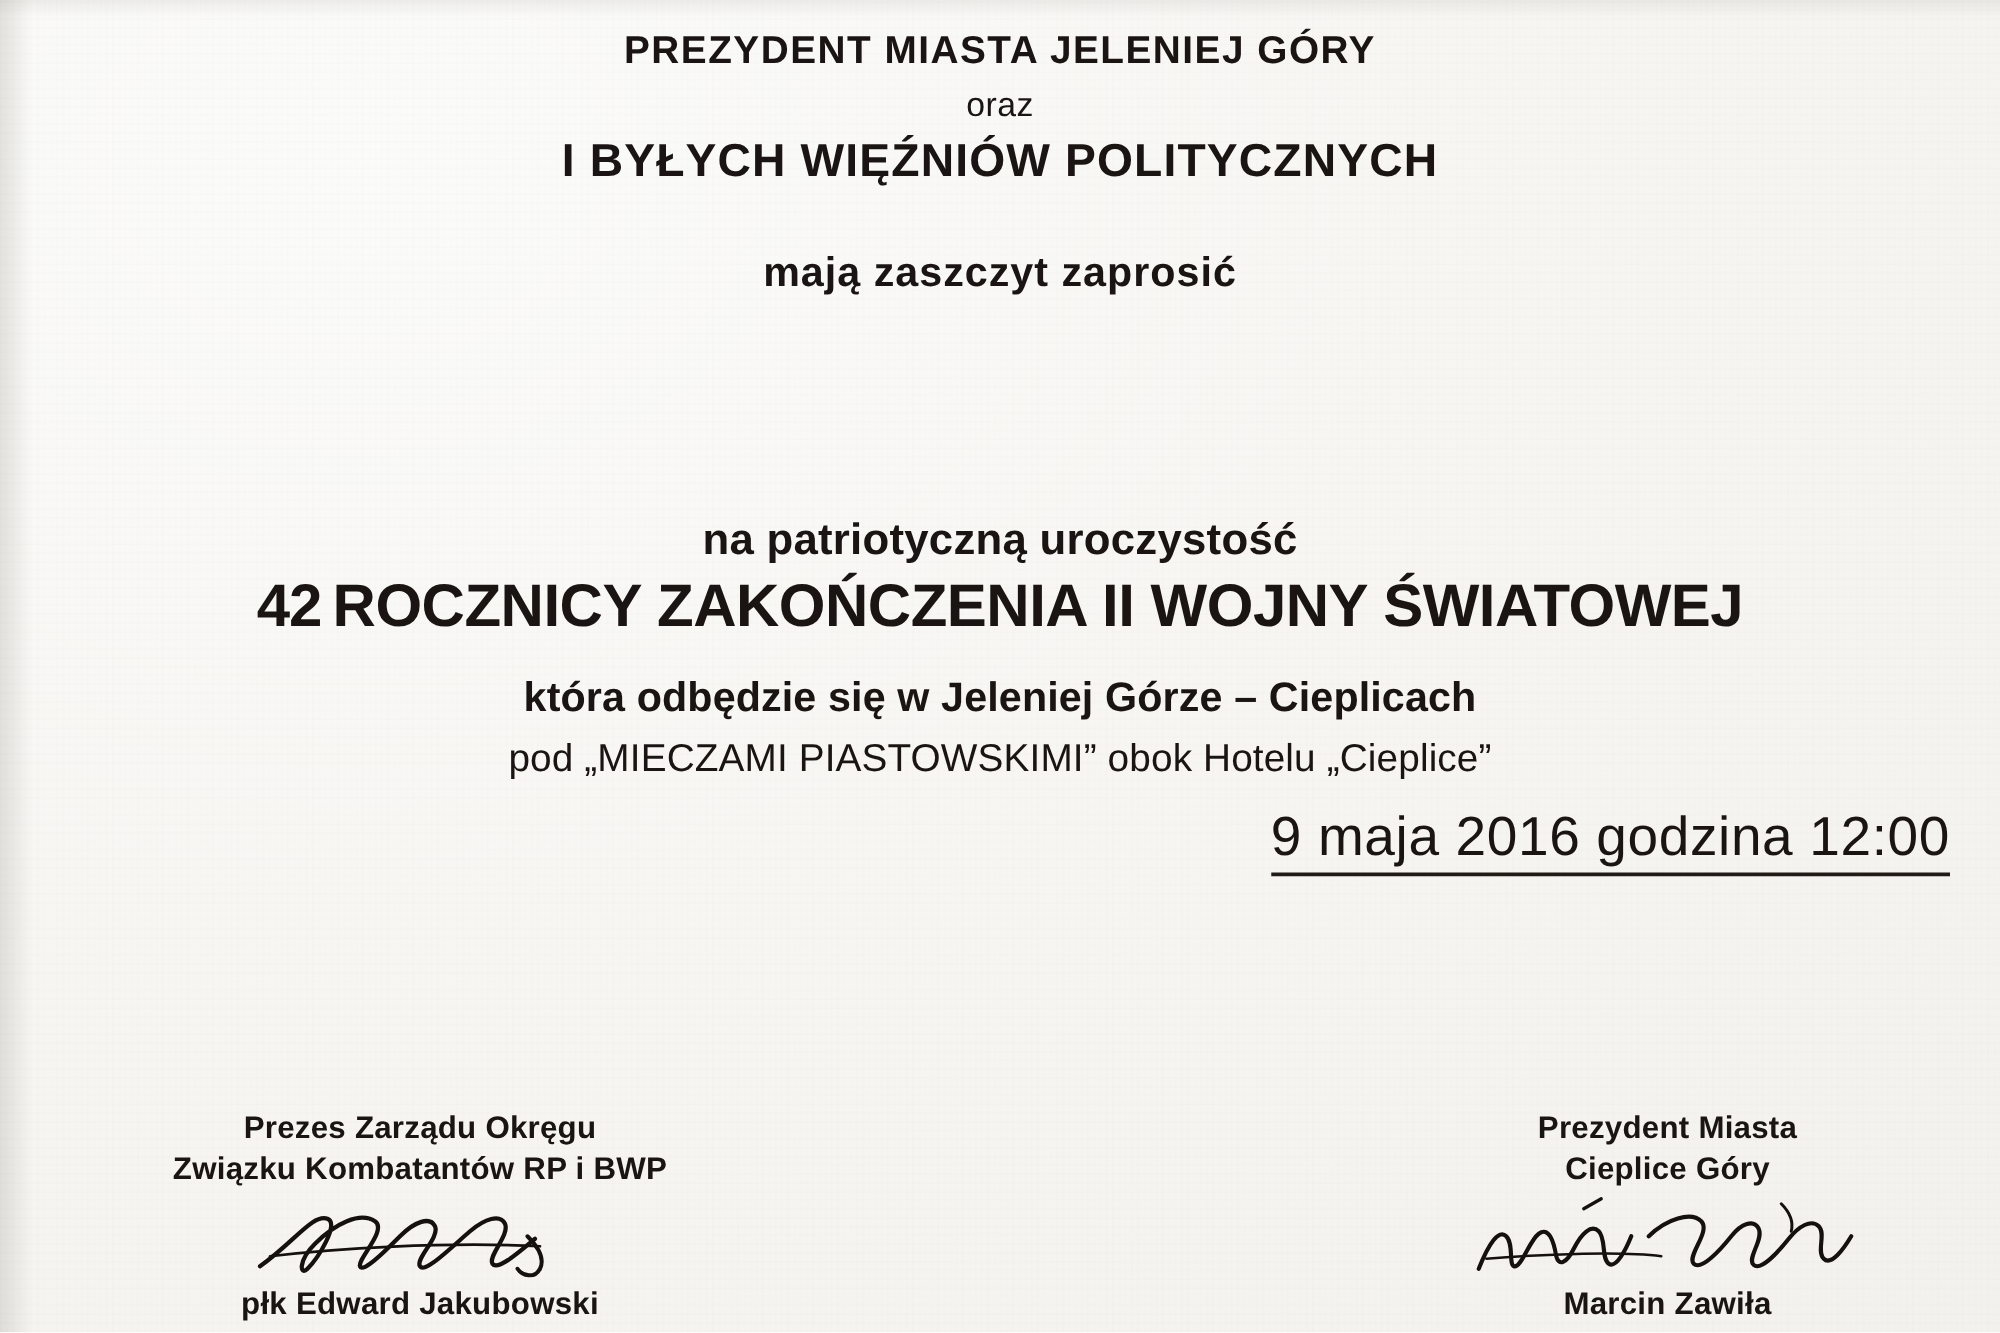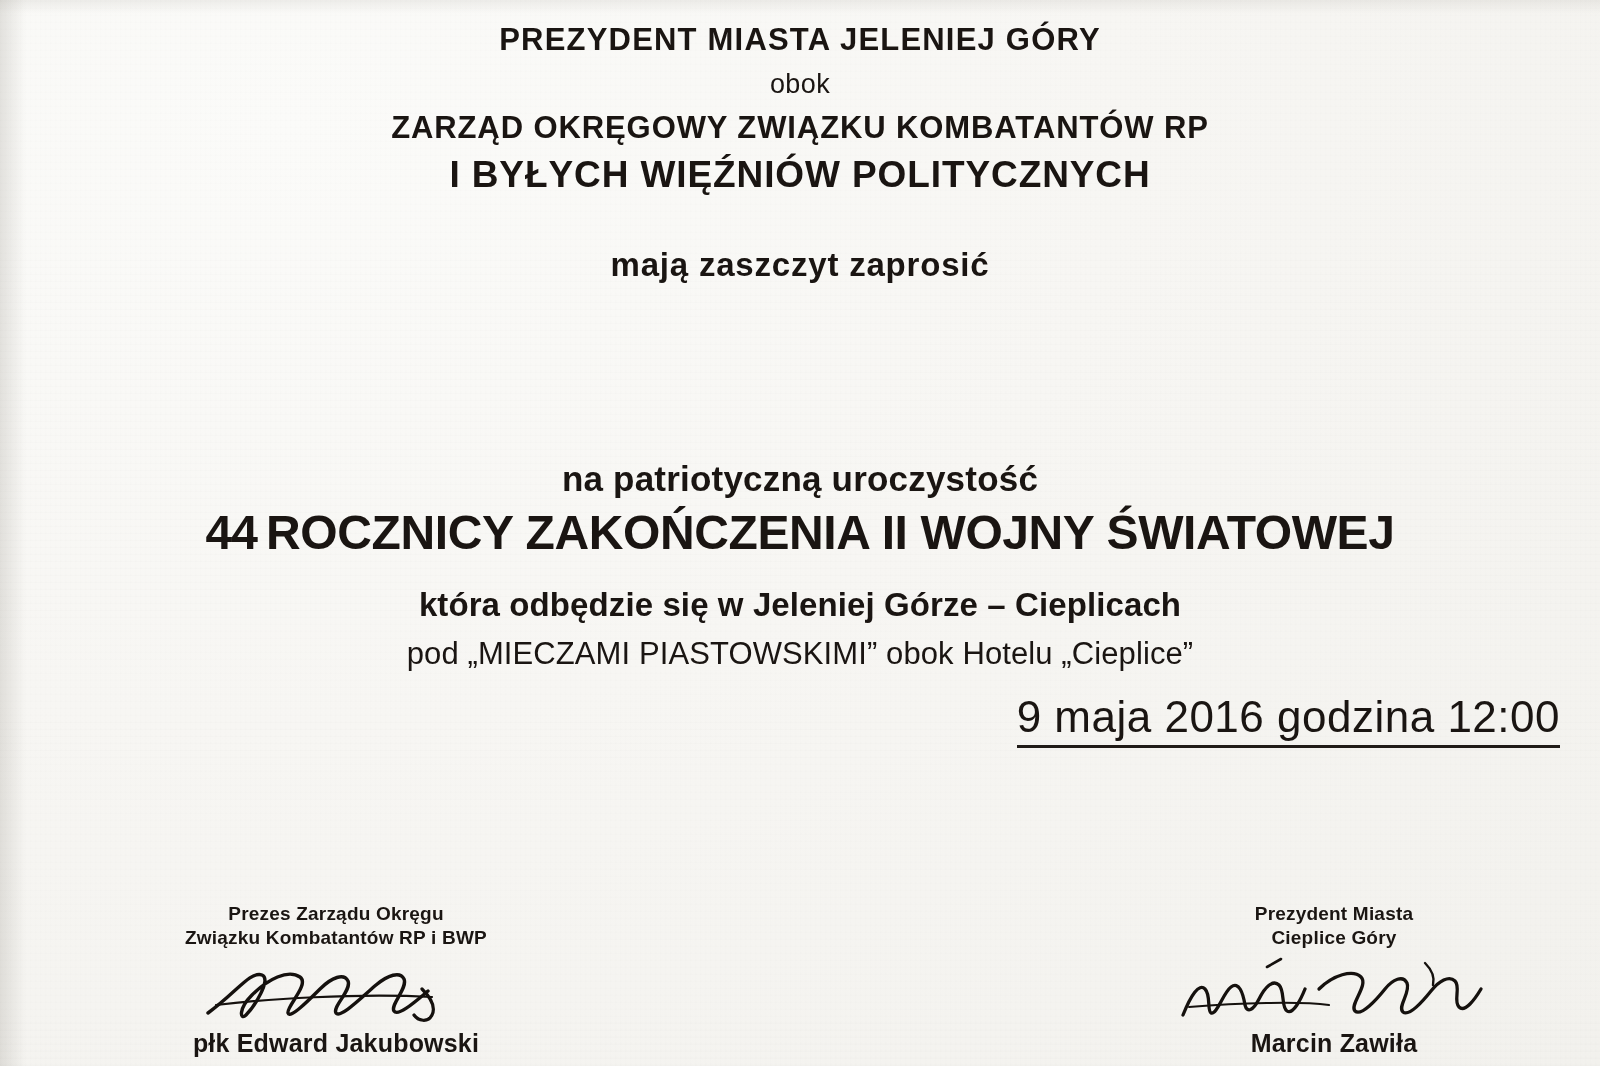--- a/index.html
+++ b/index.html
@@ -148,21 +148,21 @@
     box-sizing: border-box;
     z-index: 3;
   }
   .sig-col {
     width: 560px;
     text-align: center;
     position: relative;
   }
   .sig-col.right { width: 420px; }
   .sig-role {
-    font-size: 19px;
+    font-size: 25px;
     font-weight: 700;
     line-height: 1.3;
     letter-spacing: 0.2px;
   }
   .sig-role .r2 { display: block; }
   .sig-scribble {
     height: 86px;
     position: relative;
     margin-top: -2px;
   }
@@ -184,30 +184,29 @@
 
 <div class="page">
   <div class="paper-grain"></div>
   <div class="edge-shadow-left"></div>
   <div class="edge-shadow-top"></div>
 
   <div class="content">
 
     <div class="header-block">
       <div class="line-authority">PREZYDENT MIASTA JELENIEJ GÓRY</div>
-      <div class="line-oraz">obok</div>
-      <div class="line-org1">ZARZĄD OKRĘGOWY ZWIĄZKU KOMBATANTÓW RP</div>
+      <div class="line-oraz">oraz</div>
       <div class="line-org2">I BYŁYCH WIĘŹNIÓW POLITYCZNYCH</div>
       <div class="line-invite">mają zaszczyt zaprosić</div>
     </div>
 
     <div class="middle-block">
       <div class="line-occasion">na patriotyczną uroczystość</div>
       <div class="line-anniversary">
-        <span class="num">44</span><span> </span><span>ROCZNICY ZAKOŃCZENIA II WOJNY ŚWIATOWEJ</span>
+        <span class="num">42</span><span> </span><span>ROCZNICY ZAKOŃCZENIA II WOJNY ŚWIATOWEJ</span>
       </div>
       <div class="line-where1">która odbędzie się w Jeleniej Górze – Cieplicach</div>
       <div class="line-where2">pod „MIECZAMI PIASTOWSKIMI” obok Hotelu „Cieplice”</div>
       <div class="line-datetime-wrap">
         <span class="line-datetime">9 maja 2016 godzina 12:00</span>
       </div>
     </div>
   </div>
 
   <div class="signatures">

